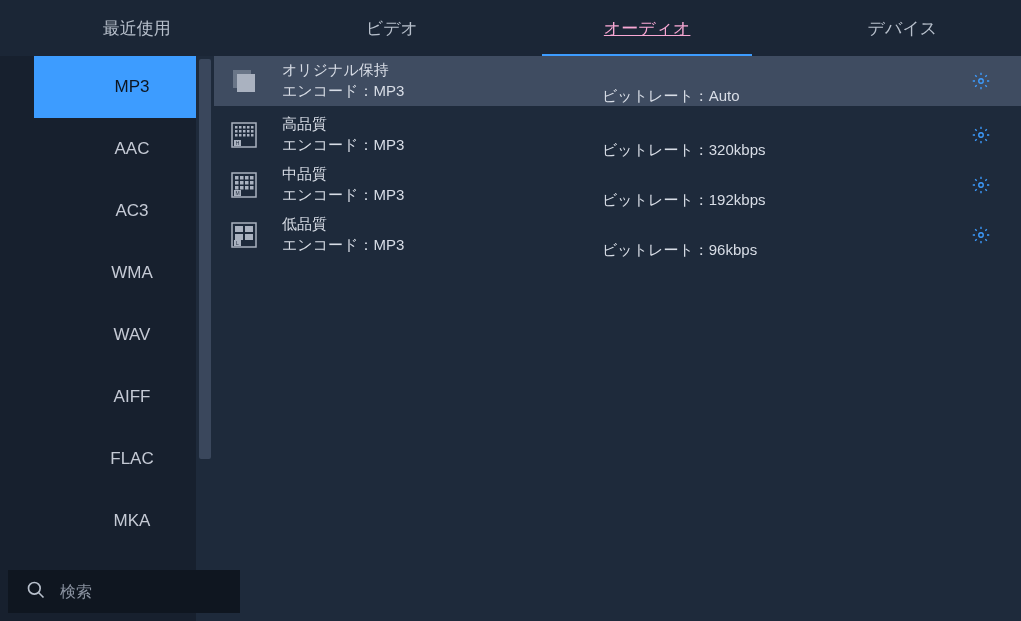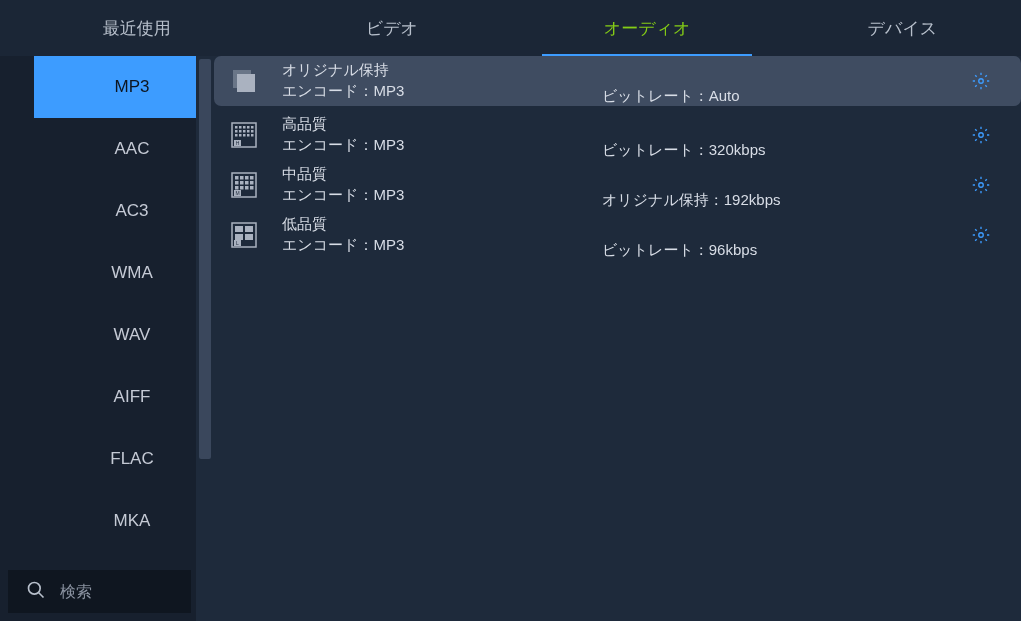--- a/index.html
+++ b/index.html
@@ -25,21 +25,22 @@
       display: flex;
       align-items: center;
       justify-content: center;
       font-size: 17px;
       color: #b8c0cc;
       cursor: pointer;
       position: relative;
       margin-left: 18px;
     }
     .top-tab.active {
-      color: #84cc16;
+      color: #f9a8d4;
+      text-decoration: underline;
     }
     .top-tab.active::after {
       content: "";
       position: absolute;
       bottom: 0;
       left: 50%;
       transform: translateX(-50%);
       width: 210px;
       height: 2px;
       background: #3d9cff;
@@ -90,21 +91,21 @@
       width: 12px;
       height: 400px;
       background: #3a475c;
       border-radius: 2px;
     }
     .search-bar {
       position: absolute;
       bottom: 8px;
       left: 8px;
       right: 8px;
-      width: 183px;
+      width: 232px;
       height: 43px;
       background: #0f1620;
       display: flex;
       align-items: center;
       padding: 0 18px;
       gap: 14px;
     }
     .search-icon svg {
       width: 20px;
       height: 20px;
@@ -128,21 +129,20 @@
       flex: 1;
       background: #1e2a3b;
       overflow-y: auto;
     }
     .preset-row {
       display: flex;
       align-items: center;
       height: 50px;
       padding: 0 20px 0 10px;
       cursor: pointer;
-      border-radius: 7px;
     }
     .preset-row.selected {
       background: #3f4c61;
     }
     .preset-icon {
       width: 40px;
       height: 36px;
       display: flex;
       align-items: center;
       justify-content: center;
@@ -317,21 +317,21 @@
           </g>
           <rect x="4" y="19" width="7" height="6" fill="#aab2c0"></rect>
           <text x="7.5" y="24" font-size="5" text-anchor="middle" fill="#1e2a3b">M</text>
         </svg>
       </div>
       <div class="preset-info1">
         <div class="preset-title">中品質</div>
         <div class="preset-encode">エンコード：MP3</div>
       </div>
       <div class="preset-info2">
-        <div class="preset-bitrate">オリジナル保持：192kbps</div>
+        <div class="preset-bitrate">ビットレート：192kbps</div>
       </div>
       <div class="preset-gear">
         <svg viewBox="0 0 24 24">
             <circle cx="12" cy="12" r="3"></circle>
             <path d="M12 1v3M12 20v3M4.2 4.2l2.1 2.1M17.7 17.7l2.1 2.1M1 12h3M20 12h3M4.2 19.8l2.1-2.1M17.7 6.3l2.1-2.1"></path>
           </svg>
       </div>
     </div>
 
     <div class="preset-row">

